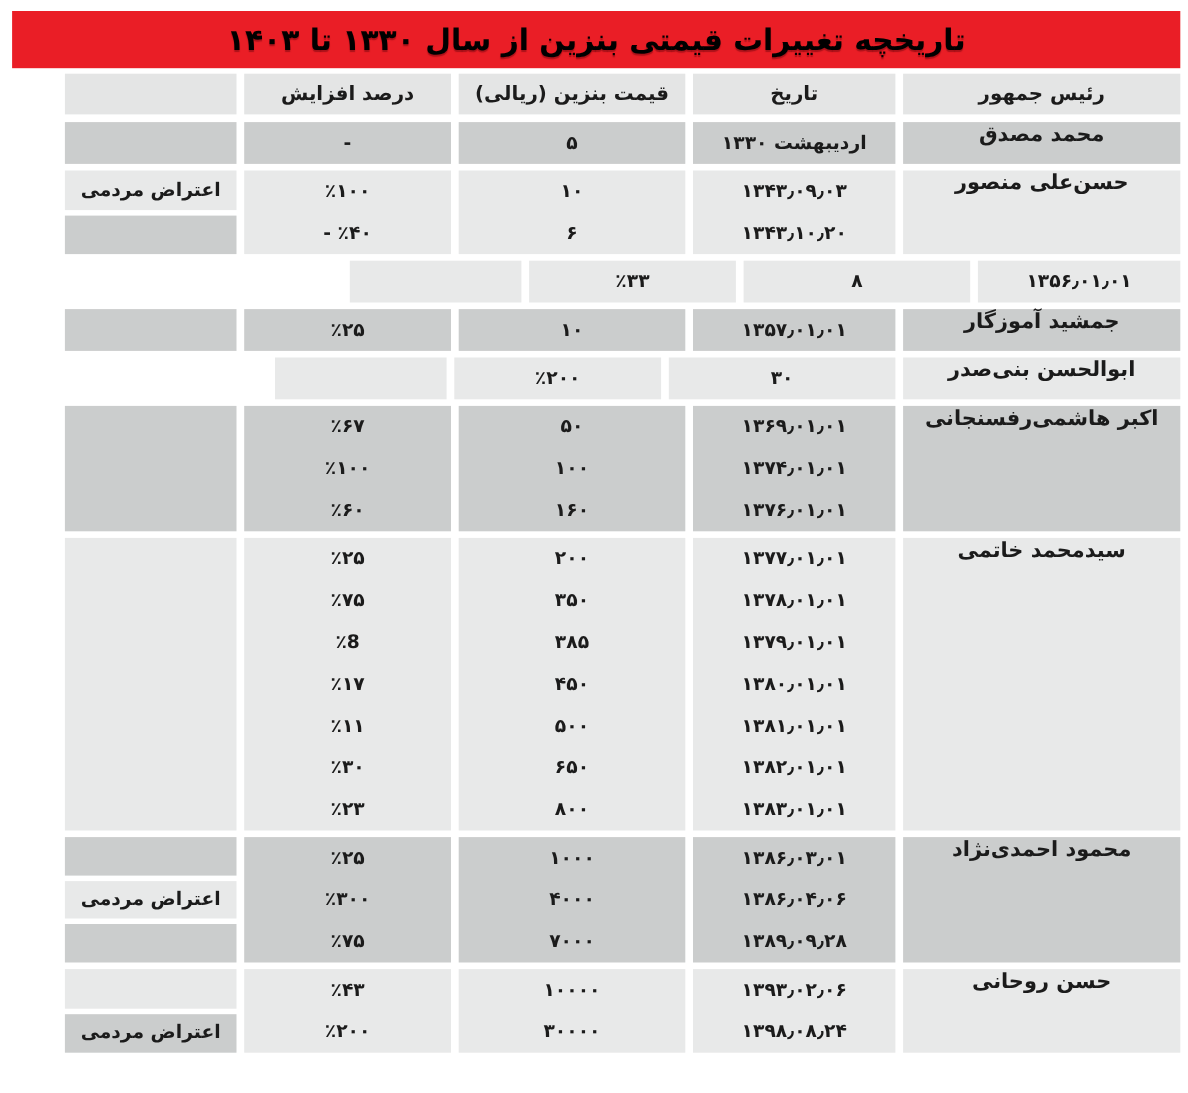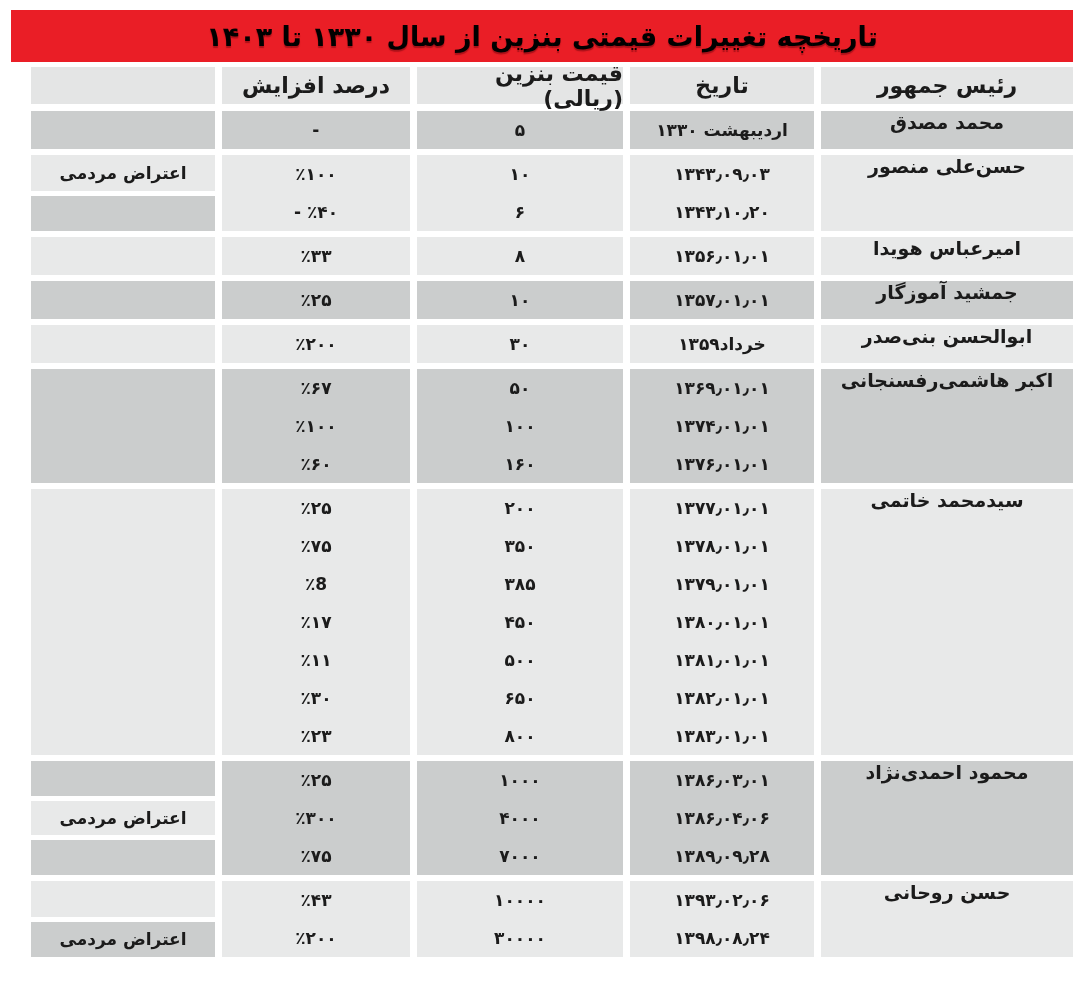--- a/index.html
+++ b/index.html
@@ -1,27 +1,27 @@
 <!DOCTYPE html>
 <html lang="fa" dir="rtl"><head>
 <meta charset="utf-8">
 <style>
   html,body{margin:0;padding:0;background:#ffffff;}
   body{width:1080px;height:994px;overflow:hidden;font-family:"DejaVu Sans",sans-serif;color:#1b1b1b;}
   .wrap{margin:10px 7px 0 8px;width:1062px;}
   .titlebar{height:52px;display:flex;align-items:center;justify-content:center;margin-bottom:5px;}
   .titlebar span{color:#000000;font-size:27px;font-weight:700;text-shadow:0 2px 1px rgba(120,8,14,.55);}
   .hrow{display:flex;gap:7px;height:37px;margin-bottom:7px;}
-  .hcell{display:flex;align-items:center;justify-content:center;font-size:22px;font-weight:700;}
+  .hcell{display:flex;align-items:center;justify-content:center;font-size:18px;font-weight:700;}
   .cell,.col,.pcell{box-sizing:border-box;}
   .w-pres{width:252px;flex:none;}
   .w-date{width:184px;flex:none;}
   .w-price{width:206px;flex:none;}
   .w-pct{width:188px;flex:none;}
-  .w-prot{width:184px;flex:none;}
+  .w-prot{width:156px;flex:none;}
   #tbody{display:flex;flex-direction:column;gap:6px;}
   .group{display:flex;gap:7px;}
   .dark{background:#cbcdcd;}
   .light{background:#e8e9e9;}
   .hdr{background:#e4e5e5;}
   .pres{display:flex;align-items:flex-start;justify-content:center;font-size:19px;font-weight:700;}
   .col{display:flex;flex-direction:column;}
   .line{flex:1;display:flex;align-items:center;justify-content:center;font-size:17px;font-weight:700;letter-spacing:.5px;}
   .col.protest{display:flex;flex-direction:column;gap:5px;background:transparent;}
   .pcell{flex:1;display:flex;align-items:center;justify-content:center;font-size:17px;font-weight:700;}
@@ -76,23 +76,20 @@
         <div class="col light w-pct">
           <div class="line" dir="ltr">٪۱۰۰</div>
           <div class="line" dir="ltr">- ٪۴۰</div>
         </div>
         <div class="col protest w-prot">
           <div class="pcell light">اعتراض مردمی</div>
           <div class="pcell dark"></div>
         </div>
       </div>
       <div class="group" style="height: 38px;">
-        <div class="cell pres light w-pres">
-          <div class="">امیرعباس هویدا</div>
-        </div>
         <div class="col light w-date">
           <div class="line" dir="rtl">۱۳۵۶٫۰۱٫۰۱</div>
         </div>
         <div class="col light w-price">
           <div class="line" dir="ltr">۸</div>
         </div>
         <div class="col light w-pct">
           <div class="line" dir="ltr">٪۳۳</div>
         </div>
         <div class="col protest w-prot">
@@ -112,23 +109,20 @@
         <div class="col dark w-pct">
           <div class="line" dir="ltr">٪۲۵</div>
         </div>
         <div class="col protest w-prot">
           <div class="pcell dark"></div>
         </div>
       </div>
       <div class="group" style="height: 38px;">
         <div class="cell pres light w-pres">
           <div class="">ابوالحسن بنی‌صدر</div>
-        </div>
-        <div class="col light w-date">
-          <div class="line" dir="rtl">خرداد۱۳۵۹</div>
         </div>
         <div class="col light w-price">
           <div class="line" dir="ltr">۳۰</div>
         </div>
         <div class="col light w-pct">
           <div class="line" dir="ltr">٪۲۰۰</div>
         </div>
         <div class="col protest w-prot">
           <div class="pcell light"></div>
         </div>

